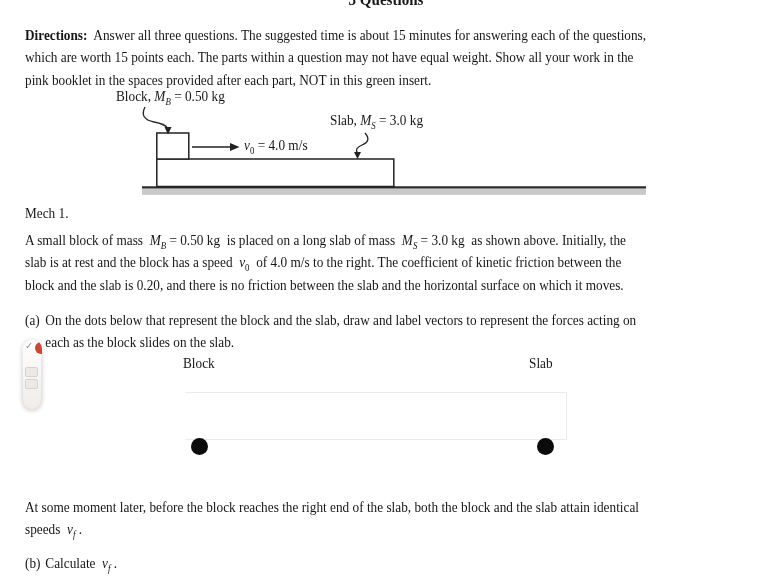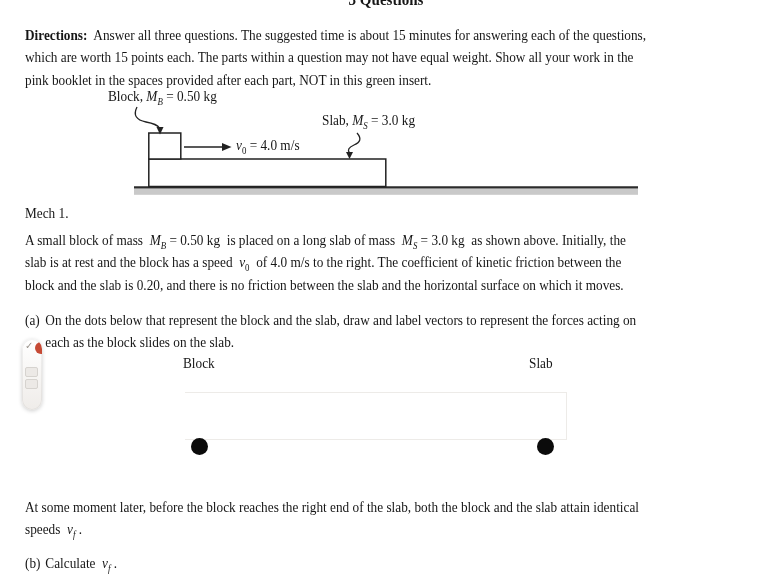--- a/index.html
+++ b/index.html
@@ -26,21 +26,21 @@
   .problem-id { left:25px; top:205px; }
   .problem    { left:25px; top:229px; line-height:22.4px; }
   .closing    { left:25px; top:496px; line-height:22.4px; }
 
   .part { display:flex; line-height:22.3px; }
   .part-a { left:25px; top:309px; }
   .part-b { left:25px; top:552px; }
   .part-label { width:23px; flex:0 0 23px; }
 
   
-  .diagram { left:100px; top:85px; width:560px; height:112px; }
+  .diagram { left:108px; top:85px; width:560px; height:112px; }
   .diagram svg { position:absolute; left:0; top:0; }
   .dlabel { position:absolute; font-size:15px; }
   .block-mass-label { left:8px; top:3px; }
   .slab-mass-label  { left:222px; top:27px; }
   .velocity-label   { left:136px; top:52px; }
 
   
   .answer-lines {
     left:185px; top:392px; width:382px; height:48px;
     border:1px solid #edebe8; border-left:none; background:transparent;

